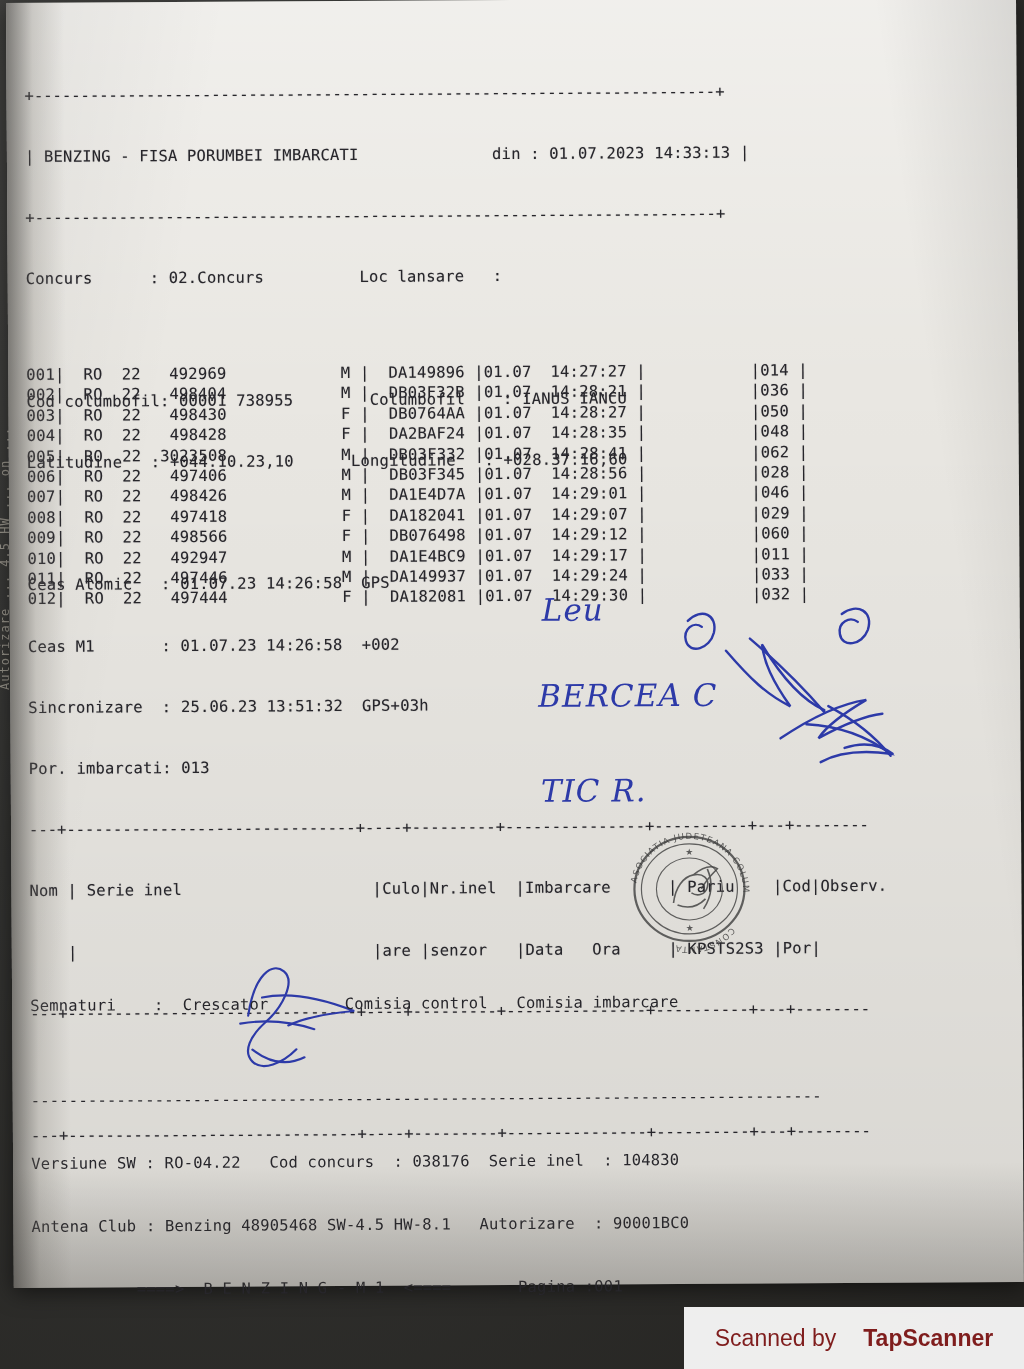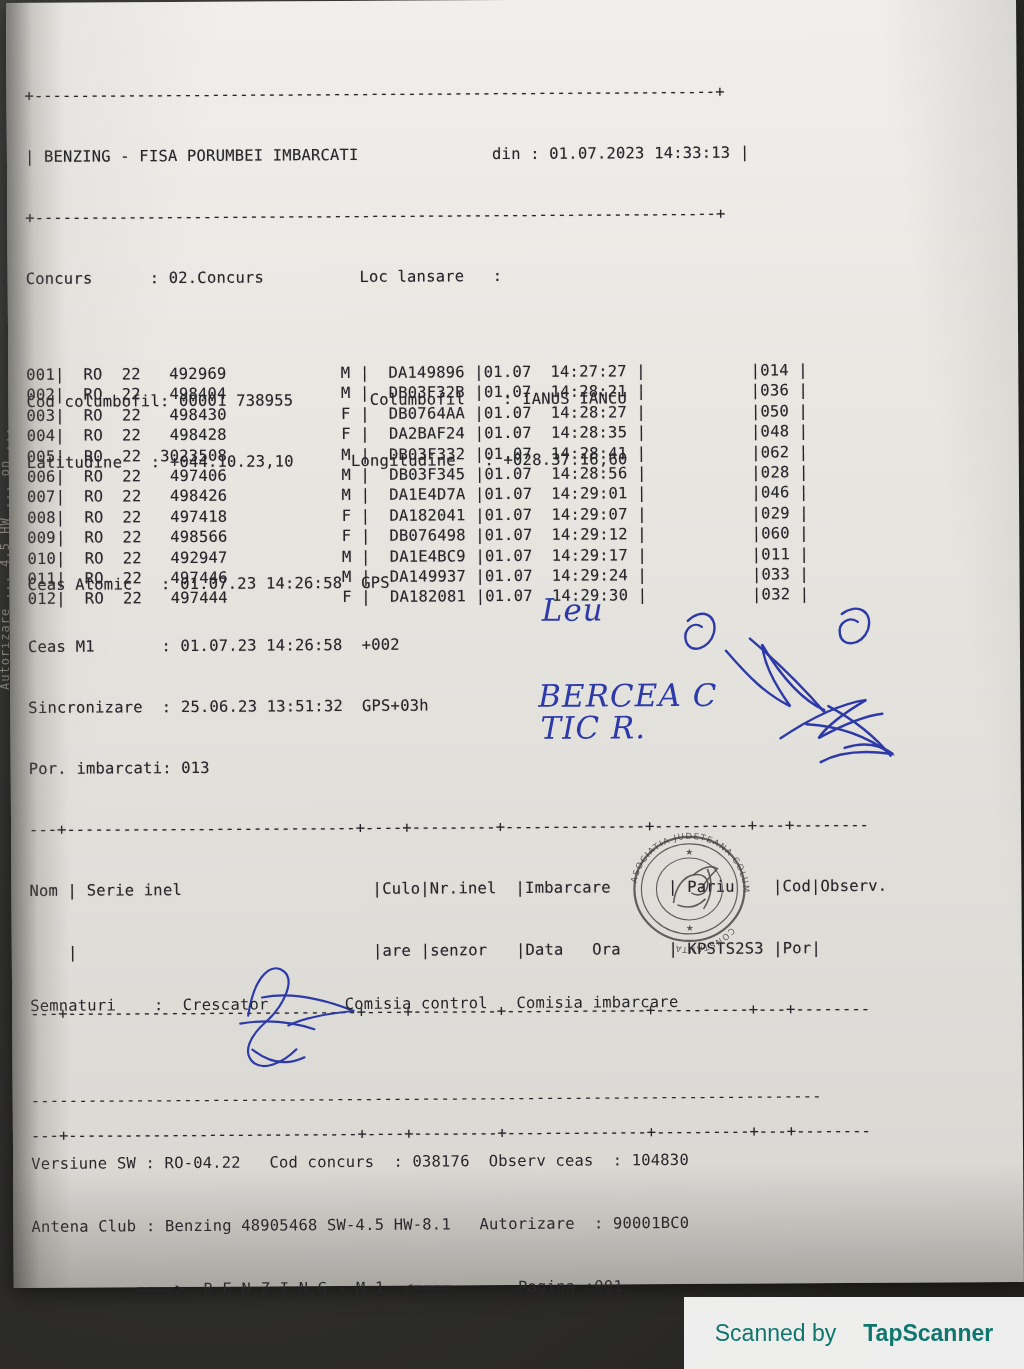--- a/index.html
+++ b/index.html
@@ -91,49 +91,49 @@
   
   .ink {
     position: absolute;
     color: #2d3aa8;
     font-family: "DejaVu Serif", serif;
     font-style: italic;
     pointer-events: none;
   }
   #sig1 { left: 532px; top: 592px; font-size: 31px; letter-spacing: 1px; }
   #sig2 { left: 528px; top: 678px; font-size: 31px; letter-spacing: 1px; }
-  #sig3 { left: 530px; top: 710px; font-size: 31px; letter-spacing: 1px; }
+  #sig3 { left: 530px; top: 773px; font-size: 31px; letter-spacing: 1px; }
 
   .scribble { position: absolute; pointer-events: none; }
 
   
   #stamp {
     position: absolute;
     left: 604px;
     top: 826px;
     width: 148px;
     height: 128px;
     pointer-events: none;
   }
 
   
   #watermark {
     position: absolute;
     right: 0;
     bottom: 0;
     width: 340px;
-    height: 72px;
+    height: 62px;
     background: rgba(255,255,255,0.92);
     display: flex;
     align-items: center;
     justify-content: center;
     gap: 7px;
     font-family: "Liberation Sans", sans-serif;
     font-size: 23px;
-    color: #0f766e;
+    color: #7f1d1d;
   }
   #watermark .wm-bold { font-weight: bold; margin-left: 20px; }
 </style>
 </head>
 <body>
 
 <div id="desk">
 
   <div id="margin-text">Autorizare  ... 4.5 HW ... on ...</div>
 
@@ -211,21 +211,21 @@
       <g fill="#3a3a3a" opacity="0.8" font-family="DejaVu Sans, sans-serif" font-size="9">
         <text x="70" y="30">★</text>
         <text x="70" y="106">★</text>
       </g>
     </svg>
 
     <div style="position:absolute;left:18px;top:993px;width:968px;color:#27262b;font-family:'DejaVu Sans Mono',monospace;font-size:15.5px;line-height:20.4px;white-space:pre;letter-spacing:0.2px;"><span>Semnaturi</span>    <span>:</span>  <span>Crescator</span>        <span>Comisia control</span>   <span>Comisia imbarcare</span></div>
 
     <div style="position:absolute;left:18px;top:1046px;width:968px;color:#27262b;font-family:'DejaVu Sans Mono',monospace;font-size:15.5px;line-height:21px;white-space:pre;letter-spacing:0.2px;">
       <span style="display:block" class="rule">-----------------------------------------------------------------------------------</span>
-      <span style="display:block"><span>Versiune SW</span> : <span>RO-04.22</span>   <span>Cod concurs</span>  : <span>038176</span>  <span>Observ ceas</span>  : <span>104830</span></span>
+      <span style="display:block"><span>Versiune SW</span> : <span>RO-04.22</span>   <span>Cod concurs</span>  : <span>038176</span>  <span>Serie inel</span>  : <span>104830</span></span>
       <span style="display:block"><span>Antena Club</span> : <span>Benzing 48905468 SW-4.5 HW-8.1</span>   <span>Autorizare</span>  : <span>90001BC0</span></span>
       <span style="display:block">           <span>====&gt;  B E N Z I N G - M 1  &lt;====</span>       <span>Pagina :</span><span>001</span></span>
     </div>
 
     <div id="paper-left-shade"></div>
     <div id="paper-bottom-shade"></div>
   </div>
 
   <div id="watermark">
     <span>Scanned by</span>

